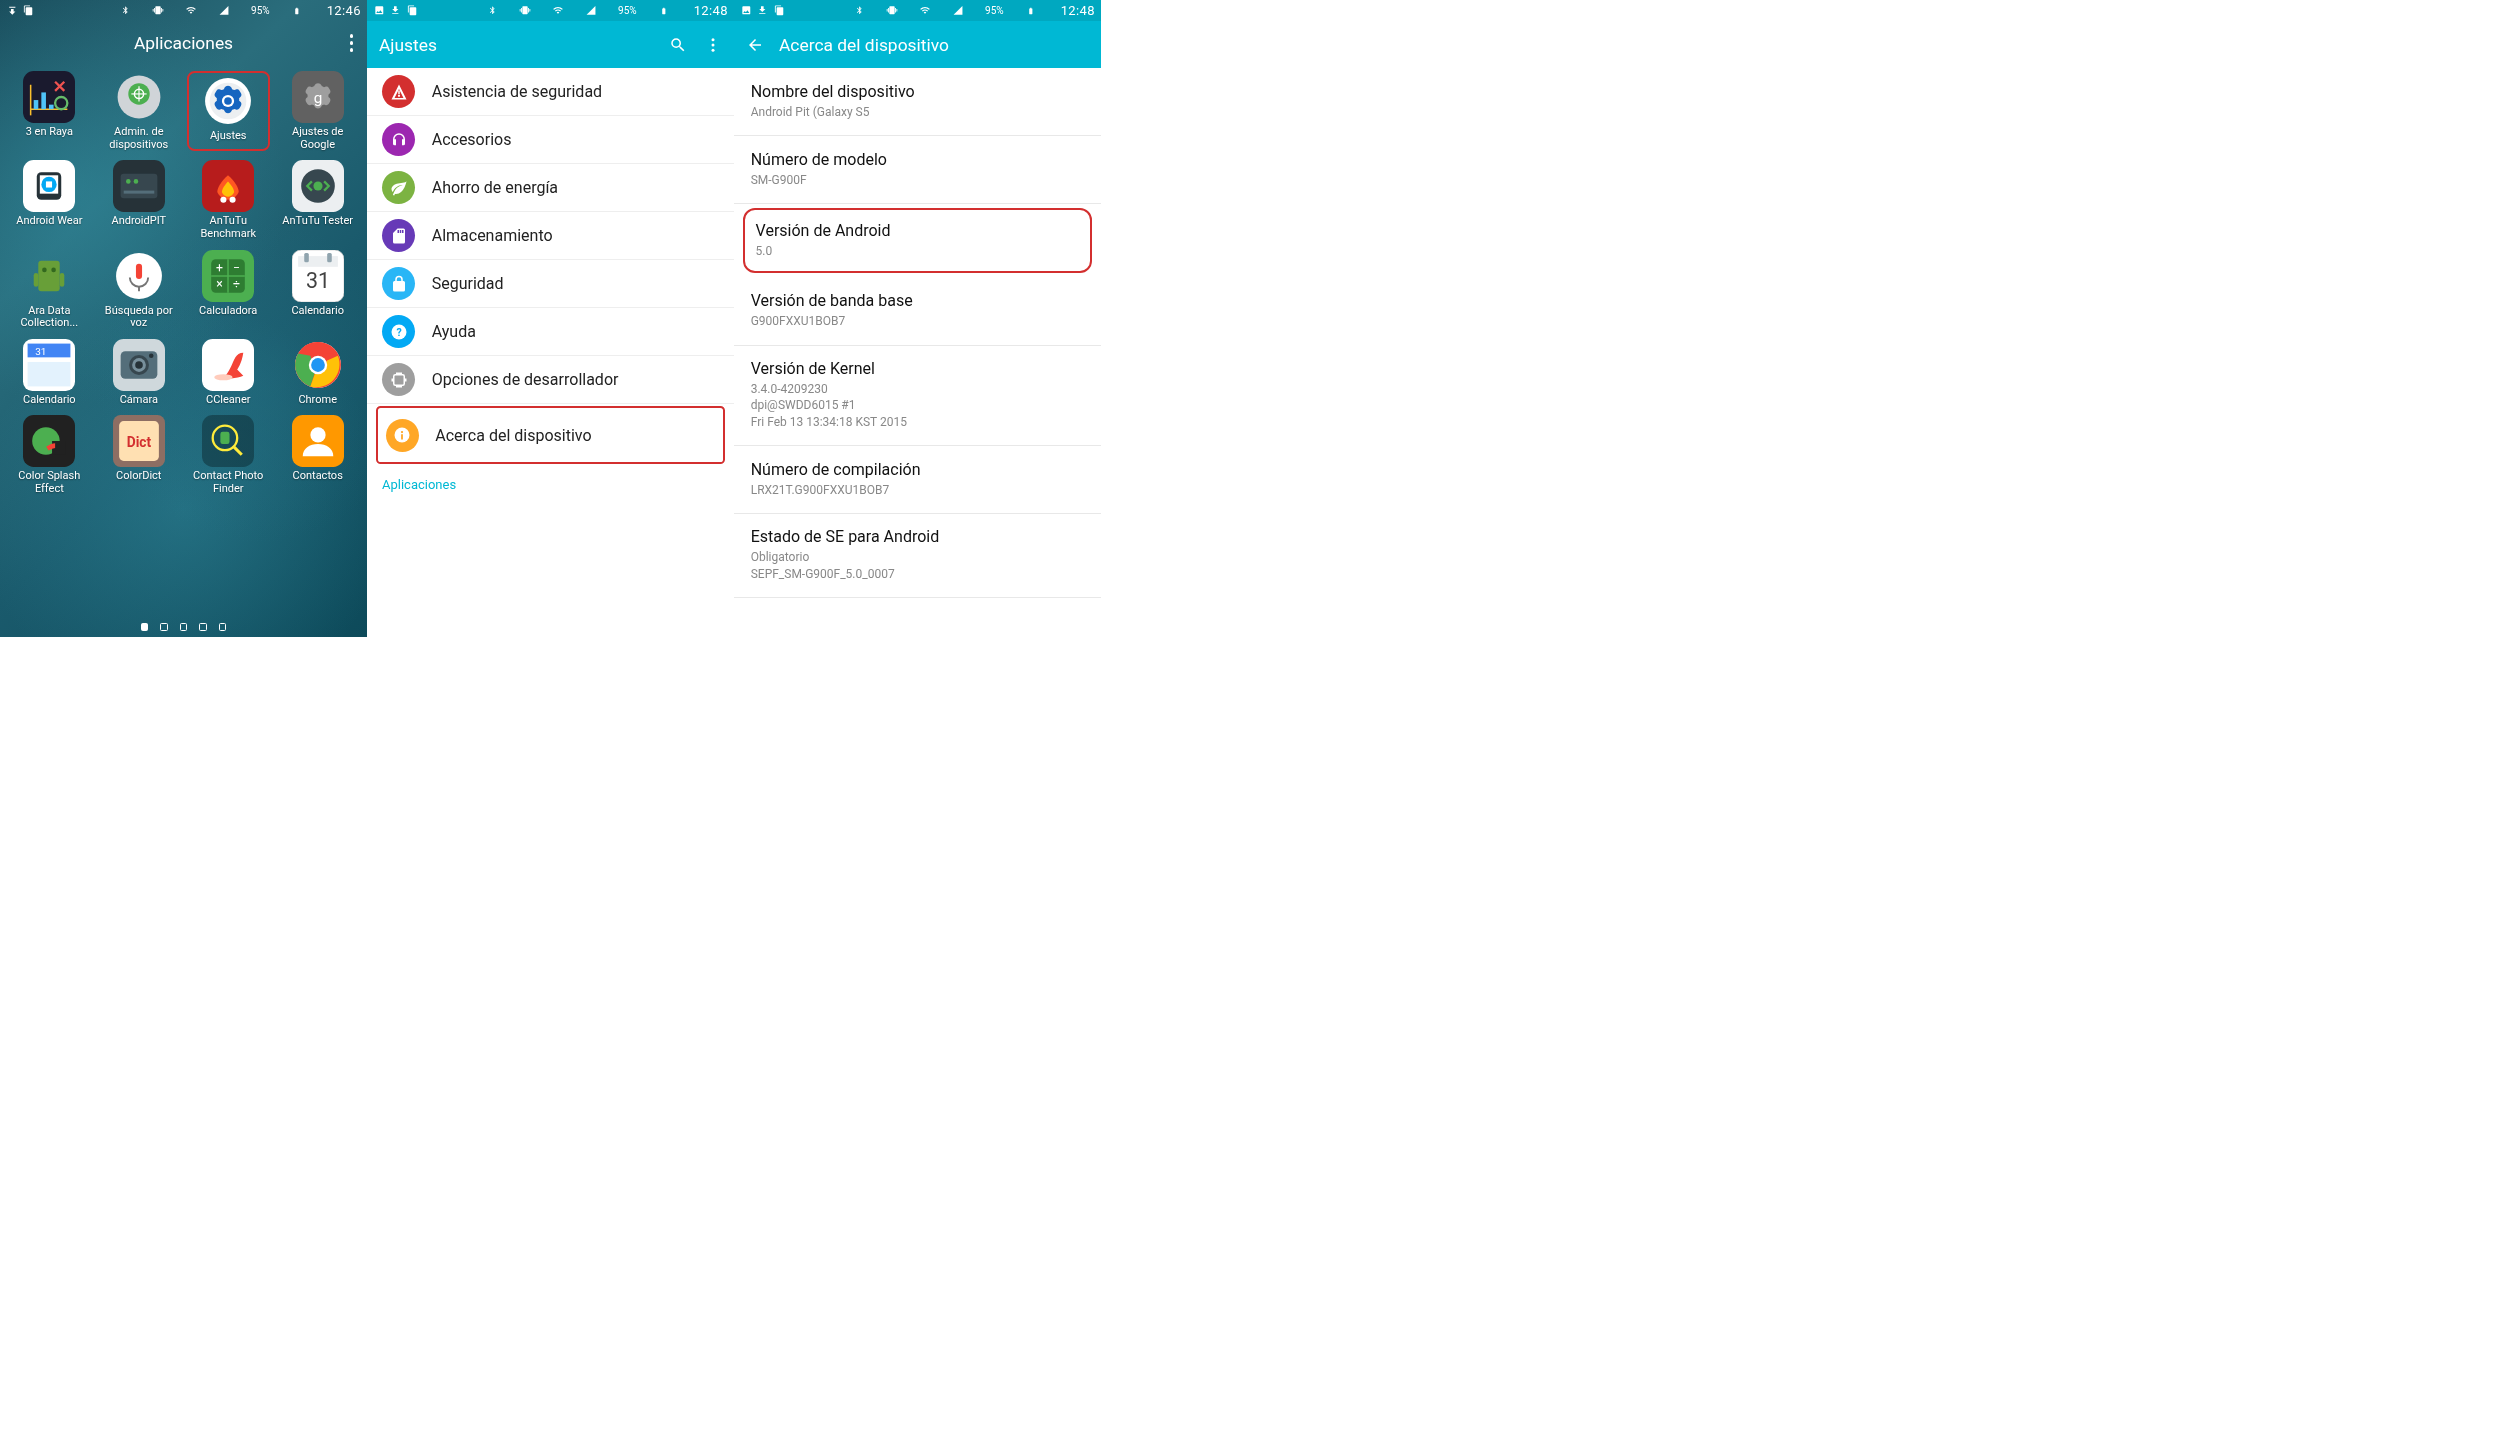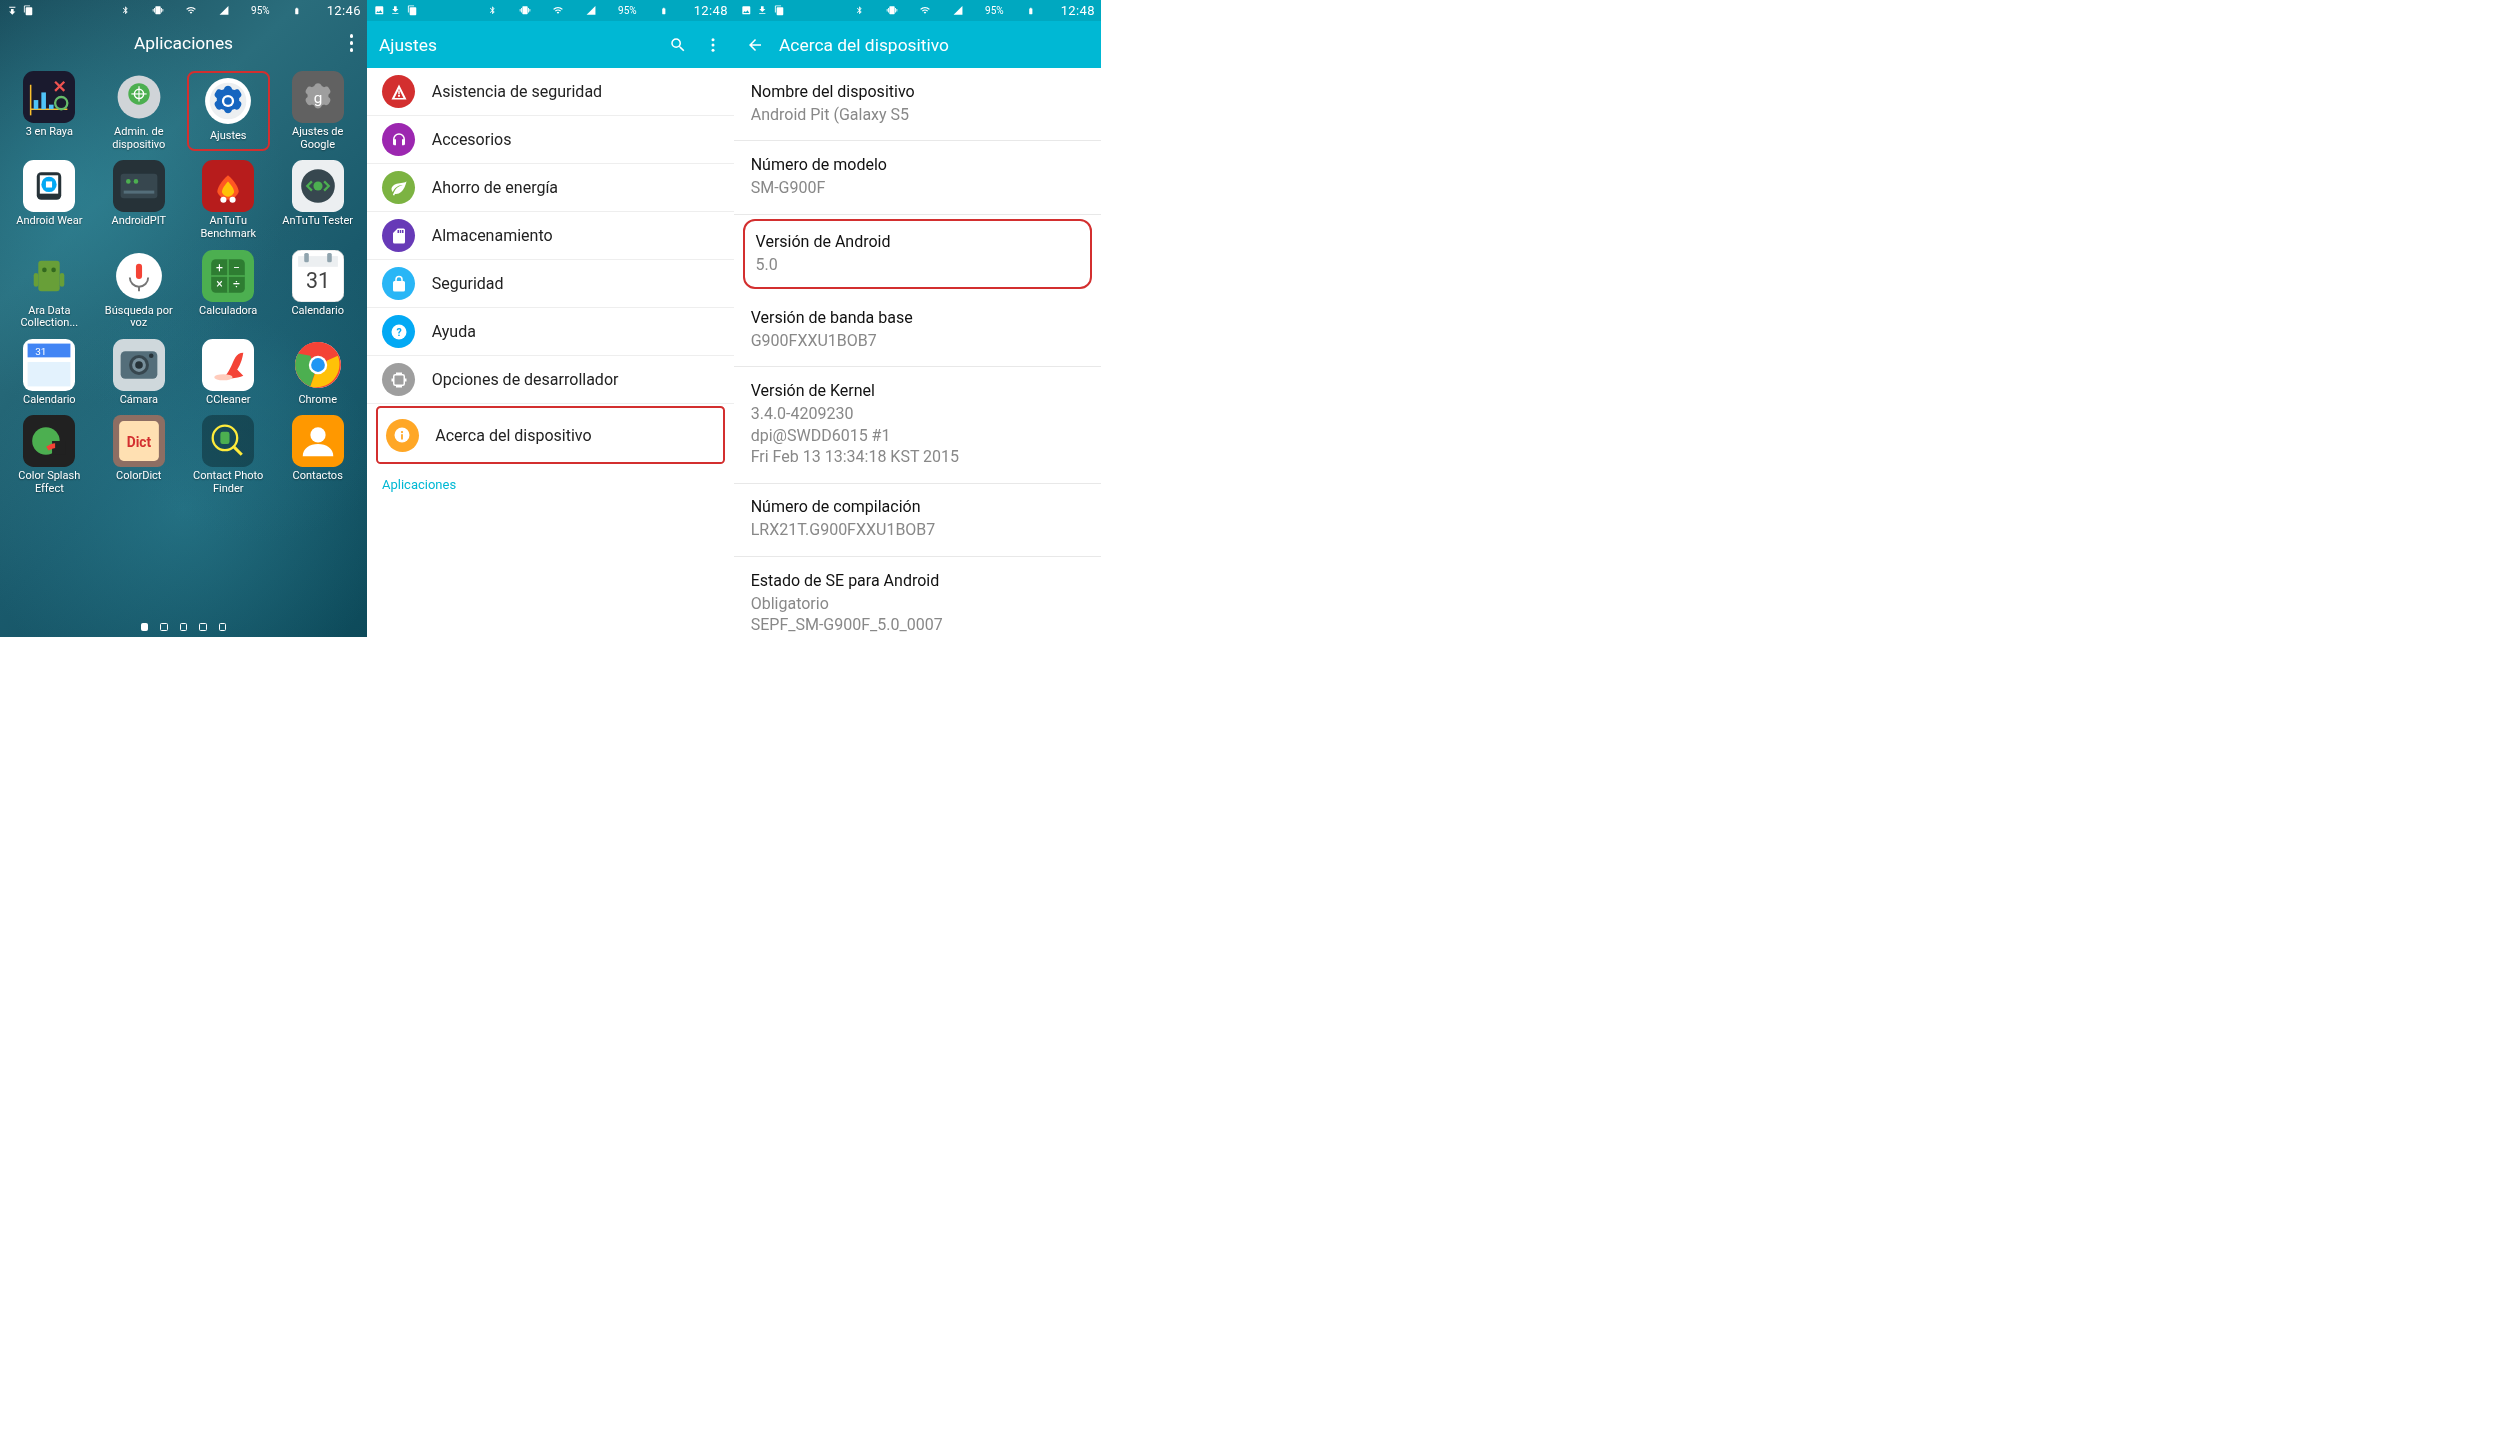--- a/index.html
+++ b/index.html
@@ -34,21 +34,21 @@
 .list{overflow:hidden}
 .row{display:flex;align-items:center;height:48px;padding:0 15px;border-bottom:0.8px solid #eee}
 .row .circ{width:33px;height:33px;border-radius:50%;display:flex;align-items:center;justify-content:center;margin-right:16.7px;flex-shrink:0}
 .row .rlabel{font-size:16px;color:#222}
 .row.hl{border:2.3px solid #d32f2f;border-radius:4.6px;margin:2.3px 9px;height:58px;padding:0 7.6px}
 .section-footer{padding:10.6px 15px;color:#00b8d4;font-size:13px}
 .info-list{}
 .info-item{padding:13.7px 16.7px 15px;border-bottom:0.8px solid #e8e8e8}
 .info-item.hl{border:2.3px solid #d32f2f;border-radius:12px;margin:4.6px 9px;padding:10.6px 10.6px 12px}
 .info-title{font-size:16px;color:#111;margin-bottom:3px}
-.info-val{font-size:16px;color:#888;line-height:1.35}
+.info-val{font-size:12px;color:#888;line-height:1.35}
 svg{display:block}
 </style>
 </head>
 <body>
 
 <div class="screen screen1">
   <div class="status">
     <div class="left">
       <span class="sicon">
           <svg width="10.6" height="10.6" viewBox="0 0 24 24" fill="#fff">
@@ -118,21 +118,21 @@
       <div class="app">
        <div class="app-icon">
           <svg width="52" height="52" viewBox="0 0 68 68">
             <circle cx="34" cy="34" r="28" fill="#d0d4d8"></circle>
             <circle cx="34" cy="30" r="14" fill="#4caf50"></circle>
             <circle cx="34" cy="30" r="6" fill="none" stroke="#fff" stroke-width="2"></circle>
             <line x1="34" y1="20" x2="34" y2="40" stroke="#fff" stroke-width="1.5"></line>
             <line x1="24" y1="30" x2="44" y2="30" stroke="#fff" stroke-width="1.5"></line>
           </svg>
         </div>
-       <div class="app-label">Admin. de dispositivo</div>
+       <div class="app-label">Admin. de dispositivos</div>
      </div>
       <div class="app highlight">
        <div class="app-icon">
           <svg width="52" height="52" viewBox="0 0 68 68">
             <circle cx="34" cy="34" r="30" fill="#fff"></circle>
             <path d="M34 10a24 24 0 110 48 24 24 0 010-48zm0 6l-3 5-6 1 4 4-1 6 6-3 6 3-1-6 4-4-6-1-3-5z" fill="#1976d2" opacity="0"></path>
             <circle cx="34" cy="34" r="24" fill="#eceff1"></circle>
             <path d="M34 14c-2 0-3.6 1-4.4 2.5l-1 2a18 18 0 00-3 1.2l-2-.8c-1.7-.6-3.6 0-4.6 1.6l-2 3.4c-1 1.7-.6 3.8.8 5l1.6 1.4a18 18 0 000 3.4l-1.6 1.4c-1.4 1.2-1.8 3.3-.8 5l2 3.4c1 1.7 2.9 2.2 4.6 1.6l2-.8a18 18 0 003 1.2l1 2c.8 1.5 2.4 2.5 4.4 2.5s3.6-1 4.4-2.5l1-2a18 18 0 003-1.2l2 .8c1.7.6 3.6 0 4.6-1.6l2-3.4c1-1.7.6-3.8-.8-5l-1.6-1.4a18 18 0 000-3.4l1.6-1.4c1.4-1.2 1.8-3.3.8-5l-2-3.4c-1-1.7-2.9-2.2-4.6-1.6l-2 .8a18 18 0 00-3-1.2l-1-2C37.6 15 36 14 34 14z" fill="#1565c0"></path>
             <circle cx="34" cy="34" r="8" fill="#fff"></circle>
             <circle cx="34" cy="34" r="5" fill="#1565c0"></circle>

